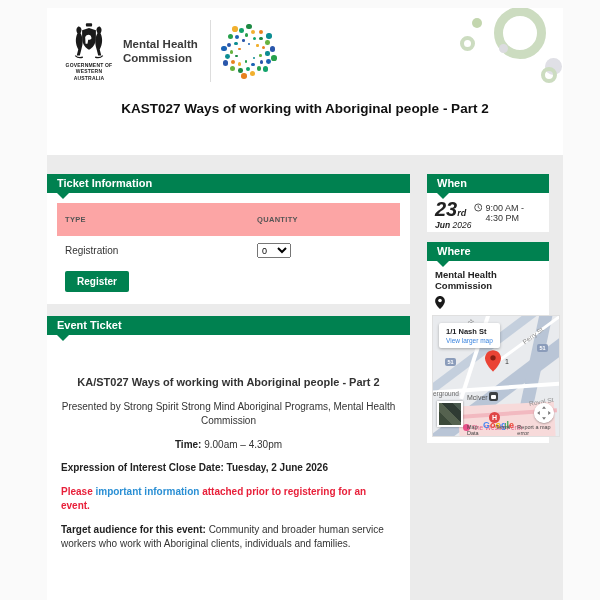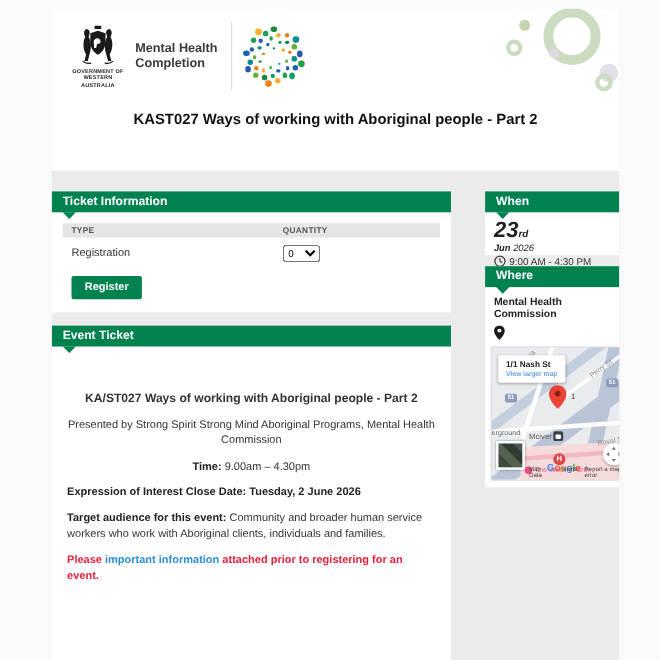--- a/index.html
+++ b/index.html
@@ -21,52 +21,52 @@
   .crest-caption { font-size:5px; font-weight:bold; color:#222; text-align:center; line-height:1.3; letter-spacing:.2px; margin-top:1px; }
   .mhc-name { margin-left:8px; font-size:11.5px; font-weight:bold; color:#3a3a3a; line-height:1.25; }
   .hdr-divider { width:1px; height:62px; background:#ddd; margin-left:12px; }
   .dots-logo { position:relative; width:56px; height:56px; margin-left:10px; }
   .brand { text-align:center; font-size:26px; font-weight:bold; color:#b8442b; letter-spacing:.5px; margin-top:-12px; }
   .event-title { text-align:center; font-size:13.5px; font-weight:bold; color:#111; margin-top:17px; }
 
   
   .graybody { background:#ebebeb; height:445px; padding:19px 0 0 0; display:flex; overflow:hidden; }
   .col-left { width:363px; display:flex; flex-direction:column; }
-  .col-right { width:139px; margin-left:14px; display:flex; flex-direction:column;padding-left:17px; }
+  .col-right { width:139px; display:flex; flex-direction:column;padding-left:17px; }
   .card { background:#fff; position:relative; }
   .bar { background:#008150; color:#fff; font-size:11px; font-weight:bold; height:19px;
     line-height:19px; padding-left:10px; position:relative; }
   .tri { position:absolute; left:10px; top:19px; width:0; height:0;
     border-left:6px solid transparent; border-right:6px solid transparent; border-top:6px solid #008150; z-index:2; }
 
   
   .ticket-card { margin-bottom:12px; }
   .ticket-body { padding:10px 10px 12px 10px; }
   .ttable { width:100%; border-collapse:collapse; }
-  .ttable th { background:#e5e5e5; font-size:7.5px; color:#555; text-align:left;
-    letter-spacing:.3px; padding:2px 8px; font-weight:bold; }
+  .ttable th { background:#fca5a5; font-size:7.5px; color:#555; text-align:left;
+    letter-spacing:.3px; padding:12px 8px; font-weight:bold; }
   .ttable td { font-size:10px; color:#333; padding:7px 8px 9px 8px; }
   .ttable .c1 { width:56%; }
   .qty-select { font-size:9px; width:34px; height:15px; }
   .register-btn { display:inline-block; background:#008150; color:#fff; font-weight:bold;
     font-size:10px; border:none; border-radius:2px; padding:5px 12px; margin:4px 0 0 8px; cursor:pointer; }
 
   
   .details-card { flex:1; }
   .details-body { padding:40px 14px 12px 14px; font-size:10px; line-height:1.45; color:#333; }
   .details-body p { margin-bottom:9px; }
   .centered { text-align:center; }
   .ed-title { font-size:11px; font-weight:bold; margin-bottom:8px; }
   .red { color:#e8203a; font-weight:bold; }
   .bluelink { color:#2a8fd4; font-weight:bold; text-decoration:none; cursor:pointer; }
   b.lbl { color:#222; }
 
   
   .when-card { margin-bottom:10px; height:58px; }
-  .when-body { display:flex; padding:7px 6px 6px 8px;flex-direction:column; }
+  .when-body { display:flex; padding:7px 6px 6px 8px; }
   .date-block { width:50px; font-style:italic; color:#222; }
   .day-num { font-size:20px; font-weight:bold; line-height:.9; }
   .day-suffix { font-size:9px; font-weight:bold; }
   .monyr { font-size:8.5px; margin-top:0; }
   .monyr b { font-weight:bold;font-style:italic; }
   .time-block { display:flex; align-items:flex-start; padding-top:3px; font-size:9px; color:#333; }
   .time-block svg { margin-right:3px; margin-top:-1px; }
 
   
   .where-body { padding:8px 5px 6px 5px; }
@@ -136,21 +136,21 @@
           <path d="M25,20 c2,-4 7,-4 8,0 c1,2.5 -1.5,3.5 -4,3.5 l-1,5 h-2.5 z" fill="#fff"></path>
           <path d="M12,44 q4,4 10,2 M48,44 q-4,4 -10,2" stroke="#1a1a1a" stroke-width="1.5" fill="none"></path>
         </svg>
         <div class="crest-caption">
           <div>GOVERNMENT OF</div>
           <div>WESTERN AUSTRALIA</div>
         </div>
       </div>
       <div class="mhc-name">
         <div>Mental Health</div>
-        <div>Completion</div>
+        <div>Commission</div>
       </div>
       <div class="hdr-divider"></div>
       <div class="dots-logo">
           <div style="position: absolute; border-radius: 50%; width: 2.2px; height: 2.2px; left: 27.5323px; top: 19.6951px; background: rgb(27, 99, 181);"></div>
           <div style="position: absolute; border-radius: 50%; width: 2.2px; height: 2.2px; left: 32.0162px; top: 33.573px; background: rgb(12, 141, 146);"></div>
           <div style="position: absolute; border-radius: 50%; width: 2.2px; height: 2.2px; left: 17.6437px; top: 25.2628px; background: rgb(232, 130, 30);"></div>
           <div style="position: absolute; border-radius: 50%; width: 2.26016px; height: 2.26016px; left: 35.5381px; top: 21.3557px; background: rgb(241, 176, 47);"></div>
           <div style="position: absolute; border-radius: 50%; width: 2.43388px; height: 2.43388px; left: 23.9112px; top: 37.4669px; background: rgb(39, 160, 76);"></div>
           <div style="position: absolute; border-radius: 50%; width: 2.59364px; height: 2.59364px; left: 21.2692px; top: 16.2409px; background: rgb(42, 87, 171);"></div>
           <div style="position: absolute; border-radius: 50%; width: 2.74234px; height: 2.74234px; left: 38.3378px; top: 30.9046px; background: rgb(103, 179, 63);"></div>
@@ -230,27 +230,27 @@
         <div class="tri"></div>
         <div class="details-body">
           <p class="centered ed-title">KA/ST027 Ways of working with Aboriginal people - Part 2</p>
           <p class="centered">Presented by Strong Spirit Strong Mind Aboriginal Programs, Mental Health Commission</p>
           <p class="centered">
             <b class="lbl">Time:</b>
             <span>9.00am – 4.30pm</span>
           </p>
           <p><b class="lbl">Expression of Interest Close Date: Tuesday, 2 June 2026</b></p>
           <p>
-            <b class="lbl">Target audience for this event:</b>
-            <span>Community and broader human service workers who work with Aboriginal clients, individuals and families.</span>
-          </p>
-          <p>
             <span class="red">Please</span>
             <a class="bluelink">important information</a>
             <span class="red">attached prior to registering for an event.</span>
+          </p>
+          <p>
+            <b class="lbl">Target audience for this event:</b>
+            <span>Community and broader human service workers who work with Aboriginal clients, individuals and families.</span>
           </p>
 
         </div>
       </div>
     </div>
 
     <div class="col-right">
 
       <div class="card when-card">
         <div class="bar">When</div>

